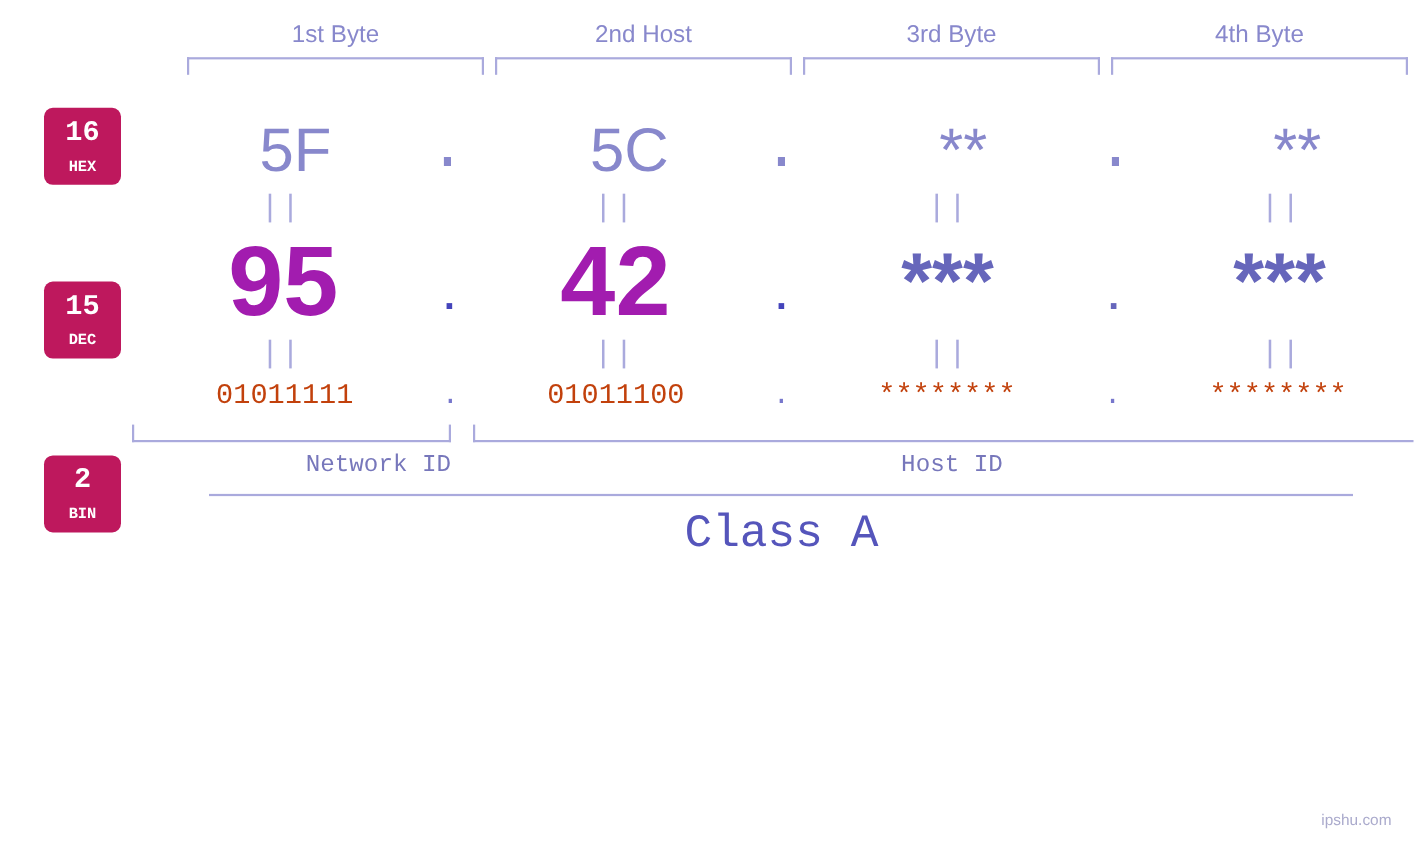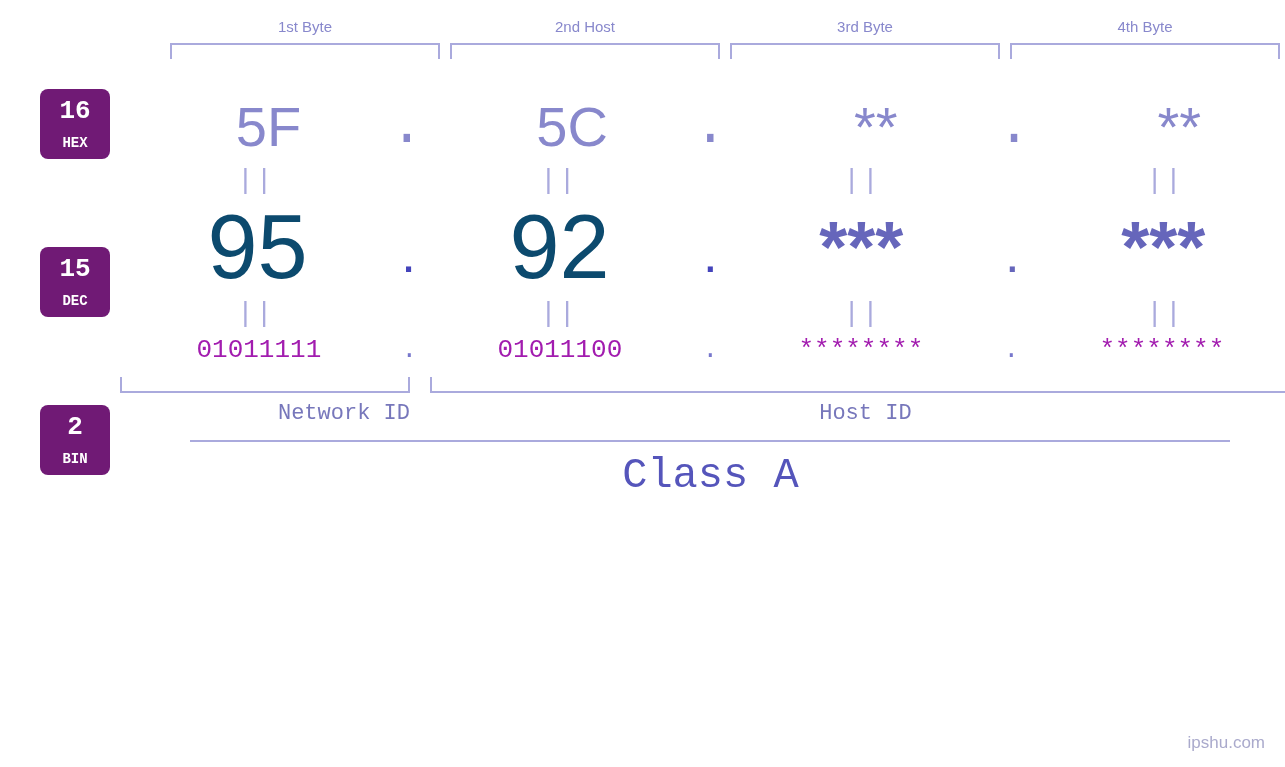--- a/index.html
+++ b/index.html
@@ -27,21 +27,21 @@
       display: flex;
       width: 1240px;
       margin-left: 45px;
       margin-top: 18px;
       justify-content: space-around;
       padding-left: 120px;
     }
 
     .byte-label {
       color: #8888cc;
-      font-size: 15px;
+      font-size: 22px;
       font-family: Arial, sans-serif;
       width: 270px;
       text-align: center;
     }
 
     
     .brackets-row {
       display: flex;
       width: 1240px;
       margin-left: 45px;
@@ -72,21 +72,21 @@
       display: flex;
       flex-direction: column;
       align-items: center;
       width: 140px;
       padding-top: 10px;
       gap: 88px;
       padding-left: 40px;
     }
 
     .badge {
-      background: #701a75;
+      background: #be185d;
       color: white;
       border-radius: 8px;
       width: 70px;
       height: 70px;
       display: flex;
       flex-direction: column;
       align-items: center;
       justify-content: center;
     }
 
@@ -161,23 +161,23 @@
       letter-spacing: 2px;
     }
 
     .equals-spacer {
       width: 30px;
     }
 
     
     .dec-value {
       font-size: 90px;
-      color: #0c4a6e;
-      font-family: Arial, sans-serif;
-      font-weight: normal;
+      color: #a21caf;
+      font-family: Arial, sans-serif;
+      font-weight: bold;
       line-height: 1;
     }
 
     .dec-value-masked {
       font-size: 72px;
       color: #6666bb;
       font-family: Arial, sans-serif;
       font-weight: bold;
       line-height: 1;
     }
@@ -192,35 +192,35 @@
     .dec-dot-masked {
       font-size: 36px;
       color: #6666bb;
       font-weight: bold;
       margin-top: 30px;
     }
 
     
     .bin-value {
       font-size: 26px;
-      color: #a21caf;
+      color: #c2410c;
       font-family: 'Courier New', Courier, monospace;
     }
 
     .bin-dot {
       font-size: 26px;
       color: #7777cc;
     }
 
     .watermark {
       position: absolute;
       bottom: 14px;
       right: 20px;
       color: #aaaacc;
-      font-size: 17px;
+      font-size: 14px;
       font-family: Arial, sans-serif;
     }
 
   </style>
 </head>
 <body>
 
 <div class="main-container">
 
   <div class="byte-headers">
@@ -283,21 +283,21 @@
         <div class="equals-spacer"></div>
         <div class="equals-cell"><span class="equals-sign">||</span></div>
       </div>
 
       <div class="values-row">
         <div class="value-cell">
           <span class="dec-value">95</span>
         </div>
         <div class="dec-dot">.</div>
         <div class="value-cell">
-          <span class="dec-value">92</span>
+          <span class="dec-value">42</span>
         </div>
         <div class="dec-dot">.</div>
         <div class="value-cell">
           <span class="dec-value-masked">***</span>
         </div>
         <div class="dec-dot-masked">.</div>
         <div class="value-cell">
           <span class="dec-value-masked">***</span>
         </div>
       </div>

